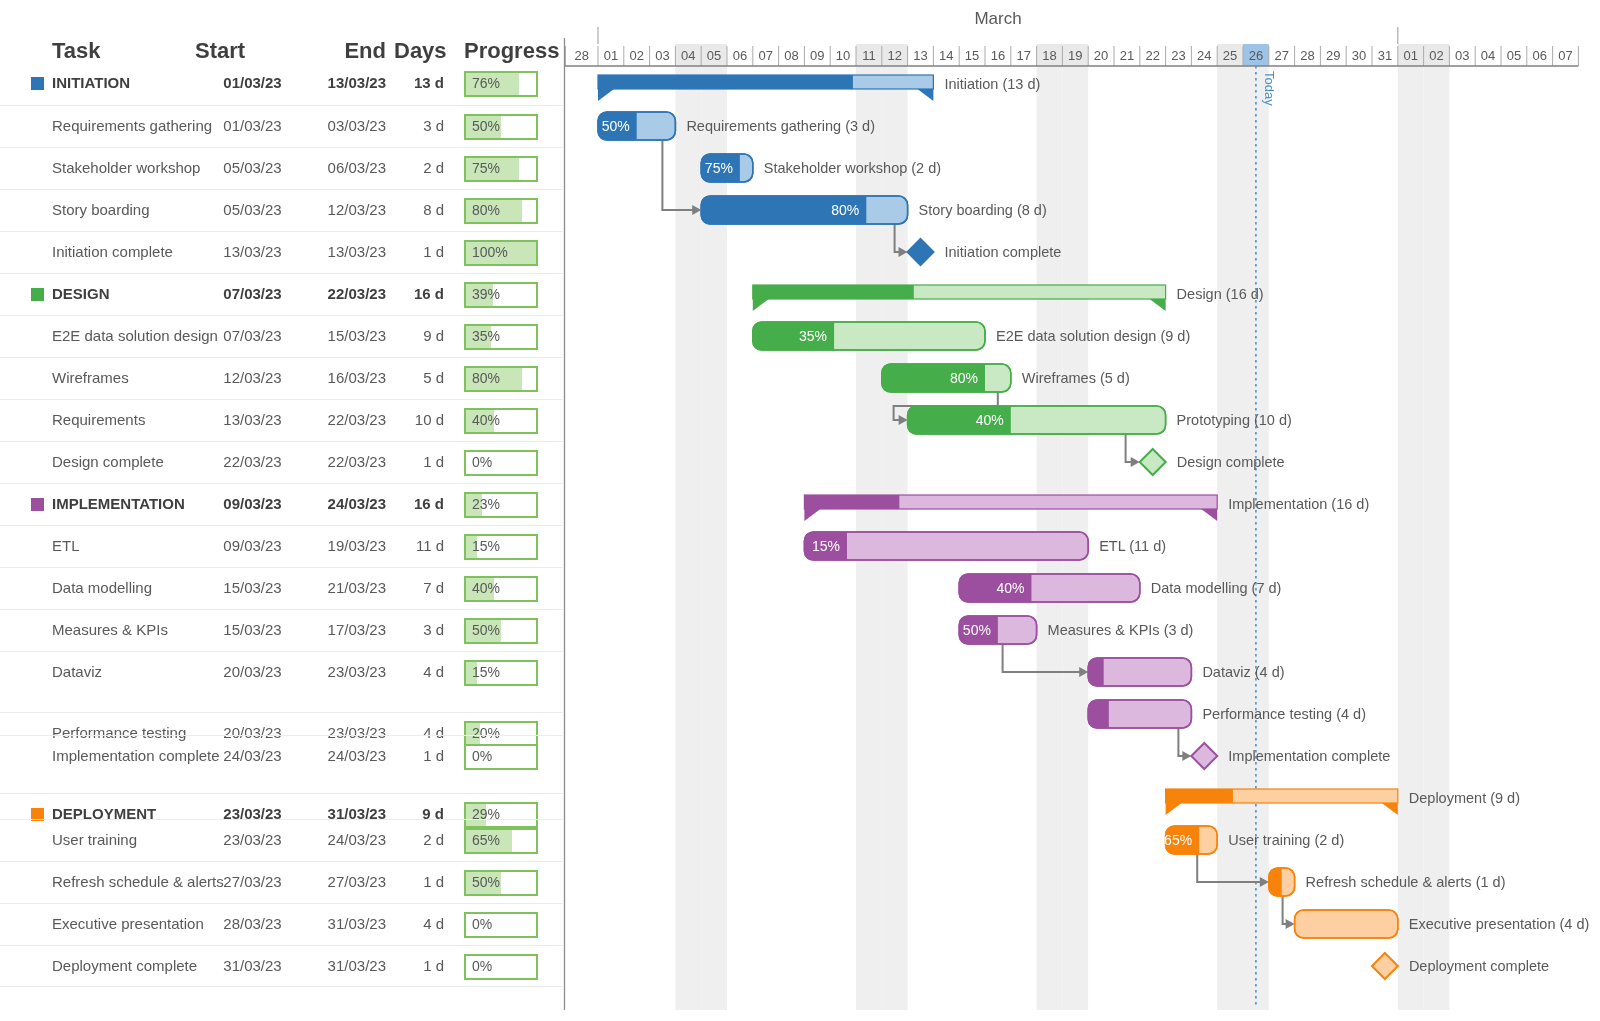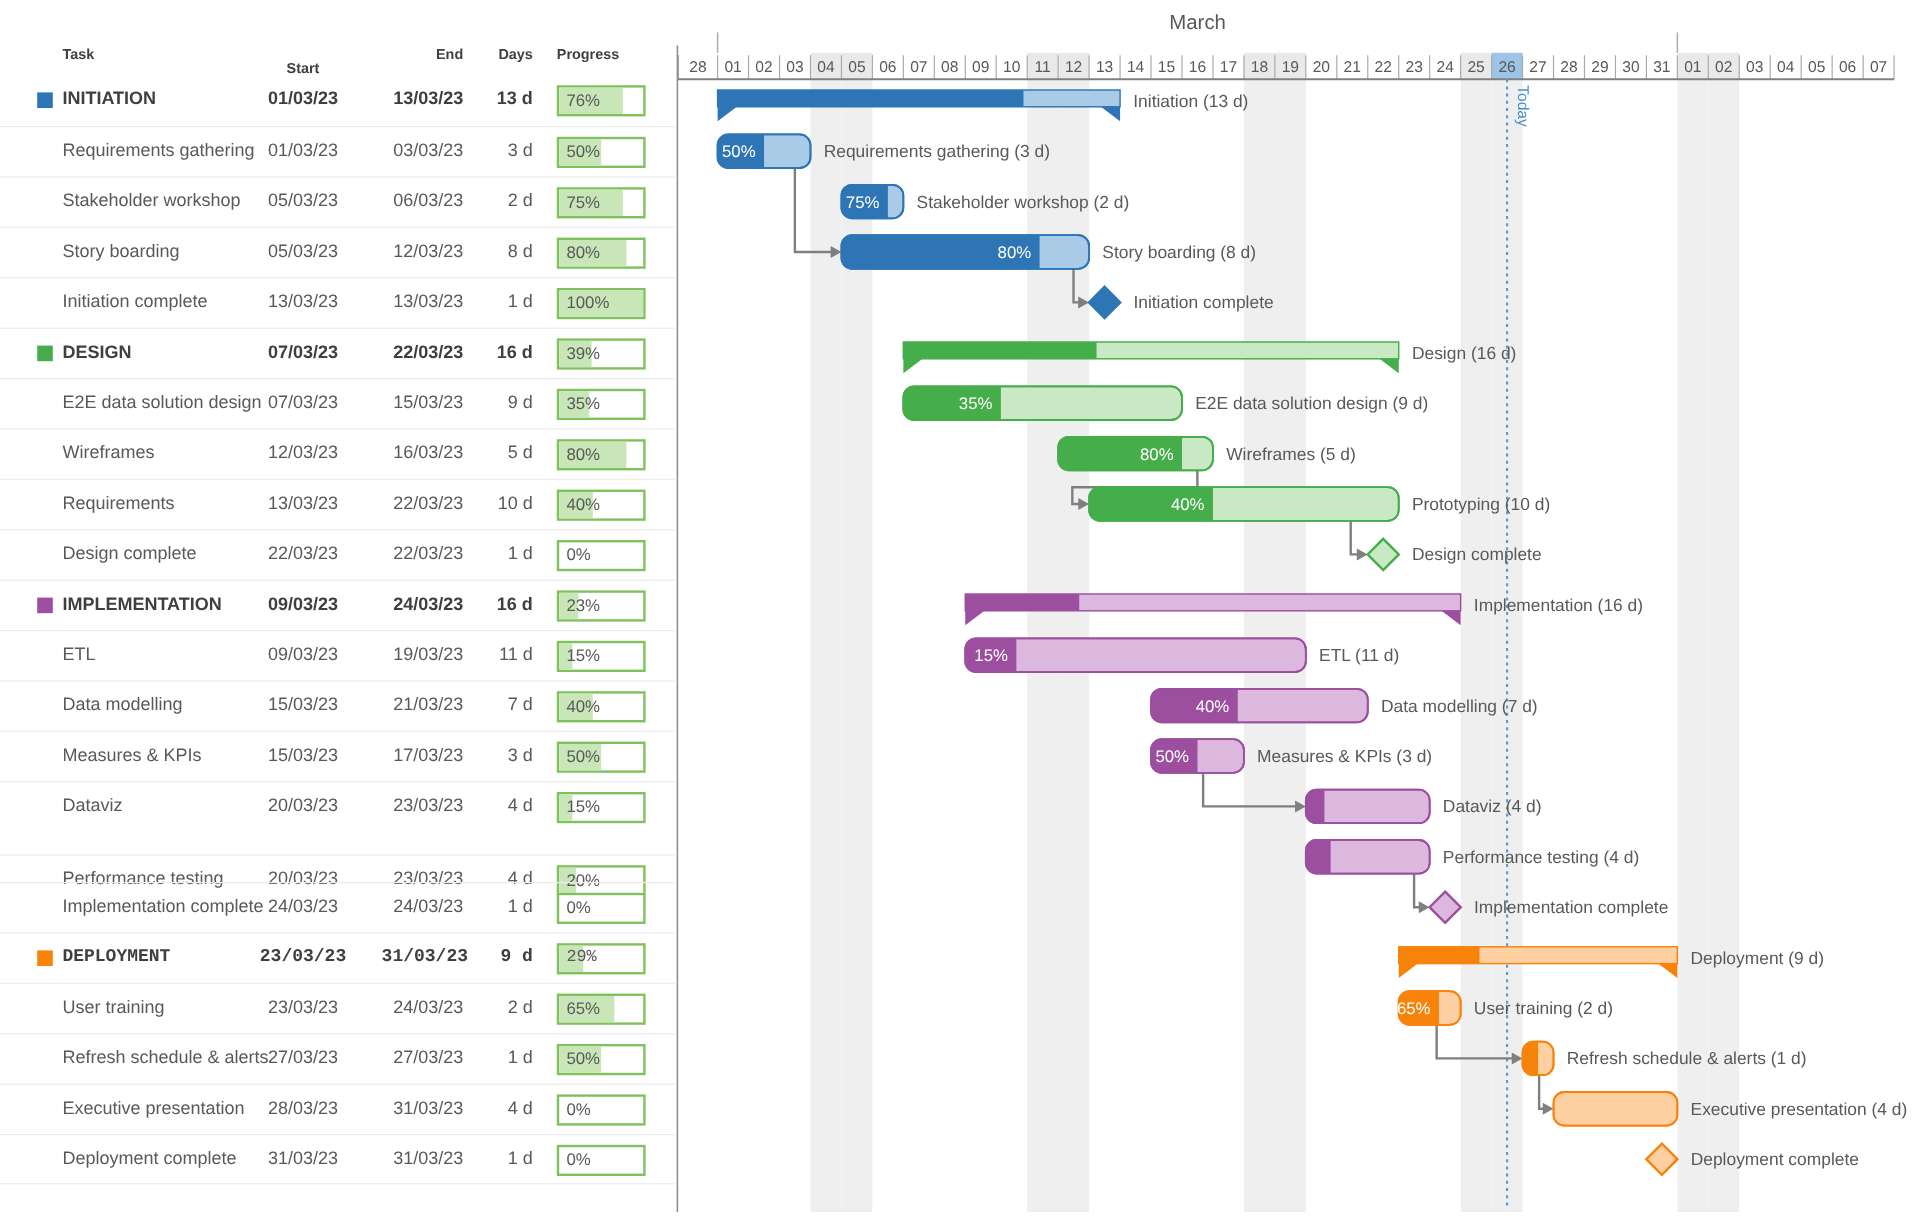--- a/index.html
+++ b/index.html
@@ -1,22 +1,22 @@
 <!DOCTYPE html>
 <html><head>
 <meta charset="utf-8">
 <style>
   html,body{margin:0;padding:0;background:#fff;}
   .stage{position:relative;width:1600px;height:1021px;background:#fff;overflow:hidden;
          font-family:"Liberation Sans",sans-serif;}
   svg text{font-family:"Liberation Sans",sans-serif;}
   
-  .thead span{position:absolute;top:38px;font-size:12px;font-weight:bold;color:#3F3F3F;}
+  .thead span{position:absolute;top:38px;font-size:22px;font-weight:bold;color:#3F3F3F;}
   .h-task{left:52px;}
-  .h-start{left:195px;width:115px;text-align:center;margin-top:12px;}
+  .h-start{left:195px;width:115px;text-align:left;}
   .h-end{left:318px;width:68px;text-align:right;}
   .h-days{left:394px;width:50px;text-align:right;}
   .h-progress{left:464px;}
   
   .trow{position:absolute;left:0;width:564px;height:42px;box-sizing:border-box;
         border-top:1px solid #ECECEC;font-size:15px;color:#595959;}
   .trow.first{border-top:none;}
   .trow.last{border-bottom:1px solid #ECECEC;}
   .trow.bold{font-weight:bold;color:#3F3F3F;}
   .bullet{position:absolute;left:31px;top:14px;width:13px;height:13px;}
@@ -430,21 +430,21 @@
       <div class="trow" style="top: 735px;">
         <span class="c-name">Implementation complete</span>
         <span class="c-start">24/03/23</span>
         <span class="c-end">24/03/23</span>
         <span class="c-days">1 d</span>
         <span class="pbar">
           <span class="pfill" style="width: 0px;"></span>
           <span class="plabel">0%</span>
         </span>
       </div>
-      <div class="trow bold" style="top: 777px; font-family: Liberation Mono, monospace;">
+      <div class="trow bold" style="top: 793px;">
         <span class="bullet" style="background: rgb(248, 131, 11);"></span>
         <span class="c-name">DEPLOYMENT</span>
         <span class="c-start">23/03/23</span>
         <span class="c-end">31/03/23</span>
         <span class="c-days">9 d</span>
         <span class="pbar">
           <span class="pfill" style="width: 20.3px;"></span>
           <span class="plabel">29%</span>
         </span>
       </div>

